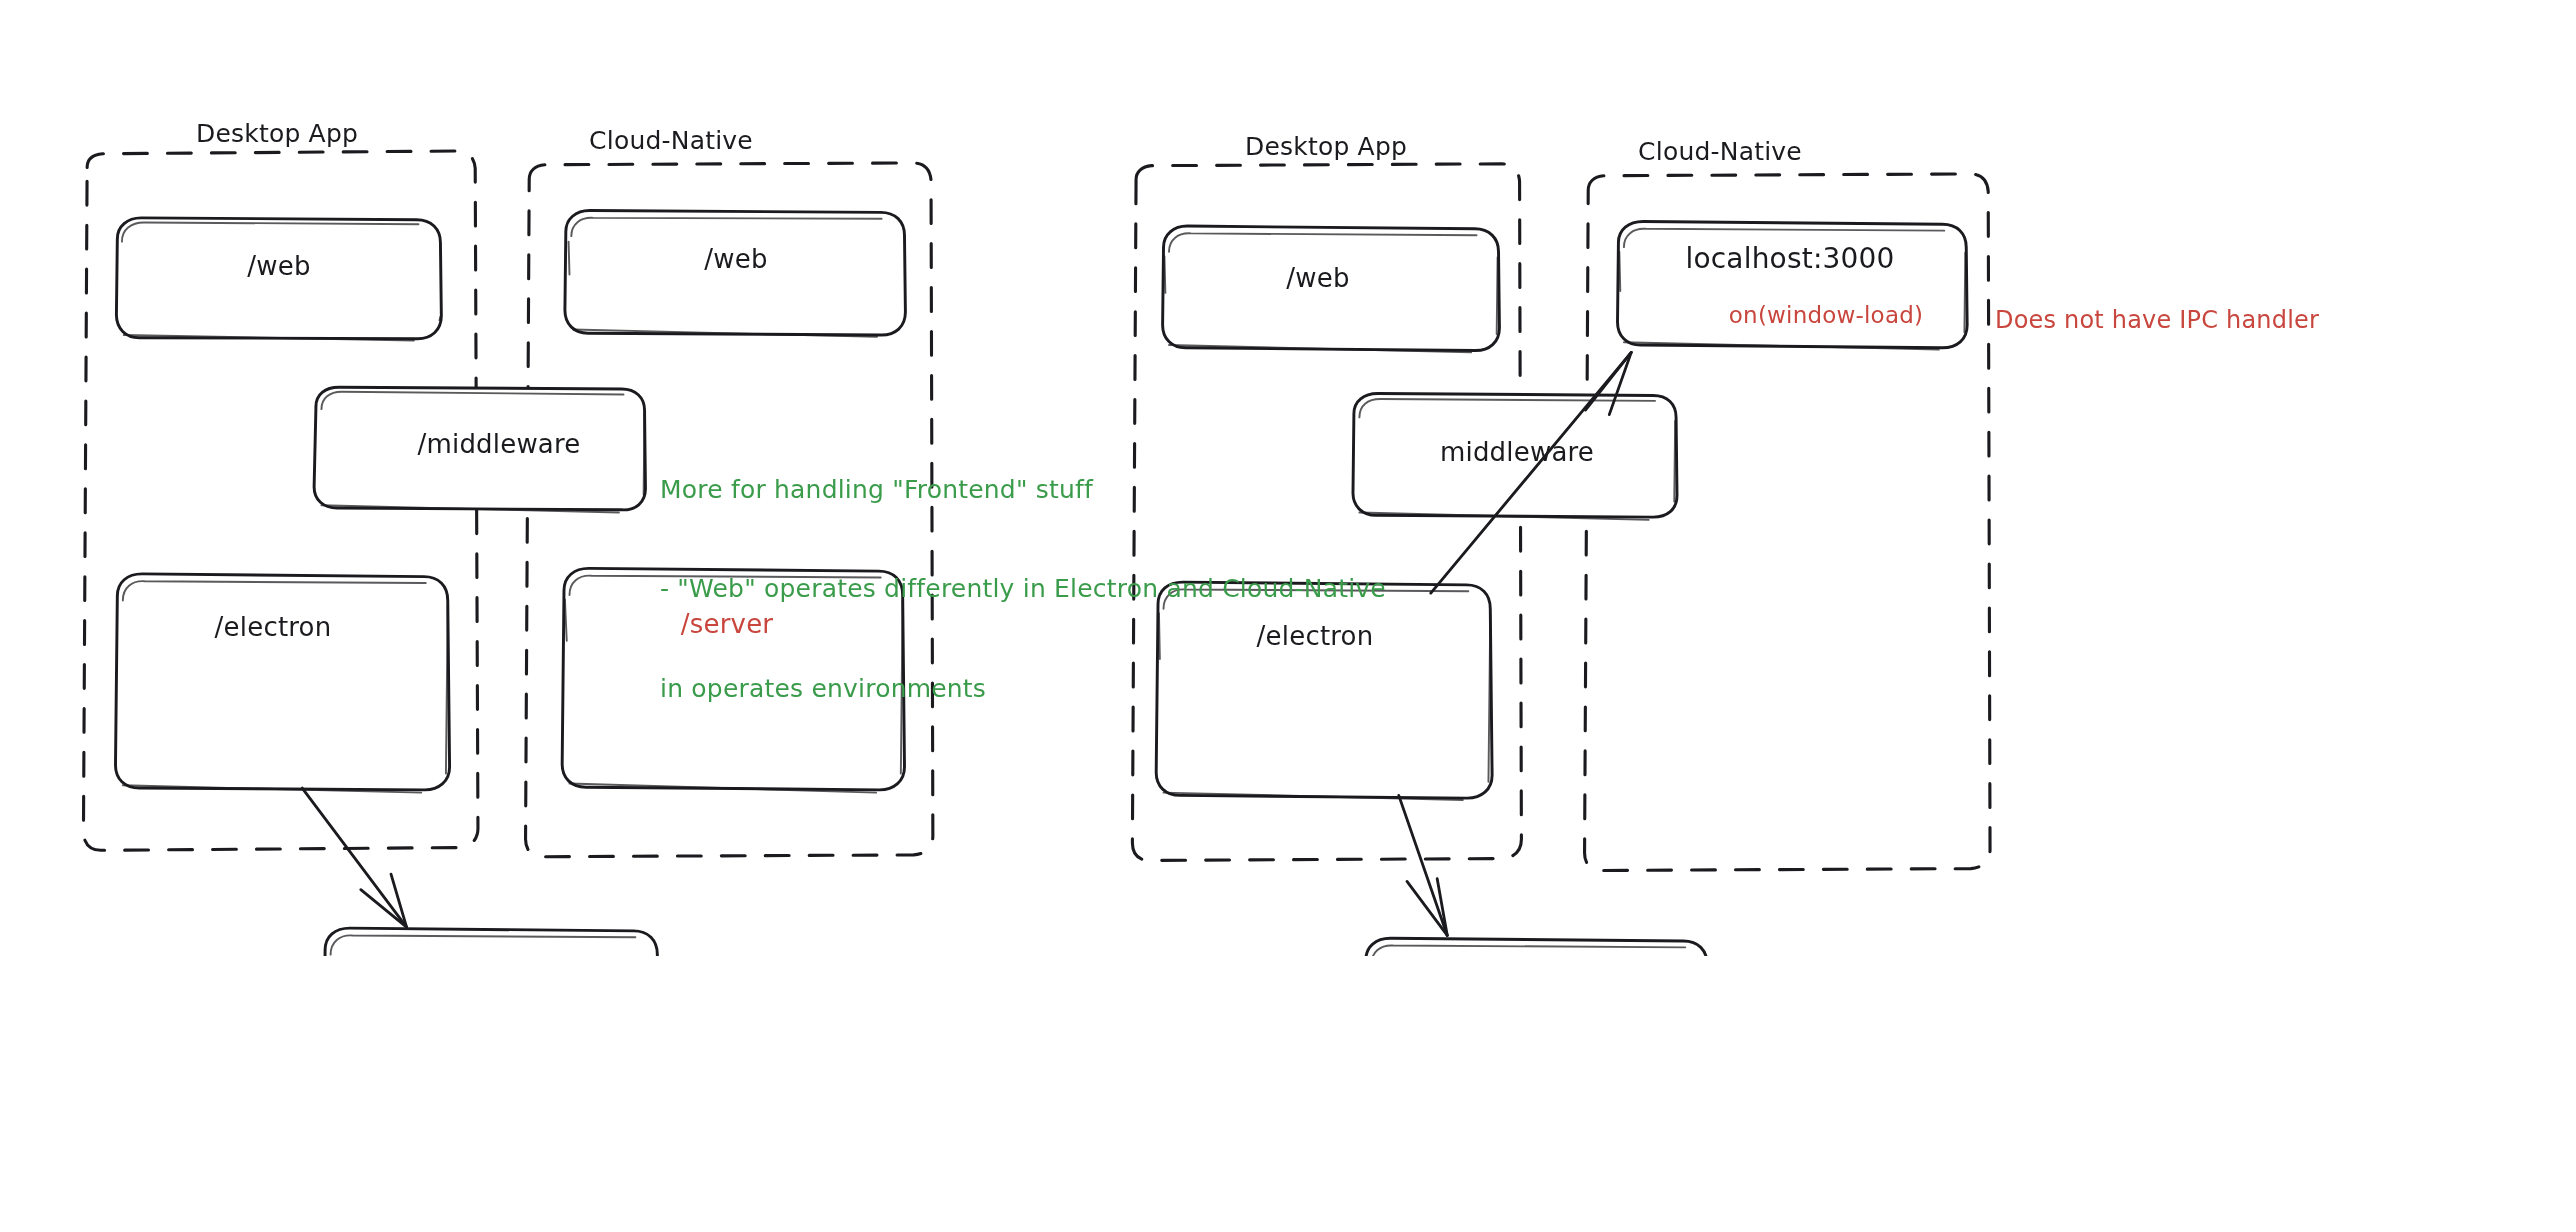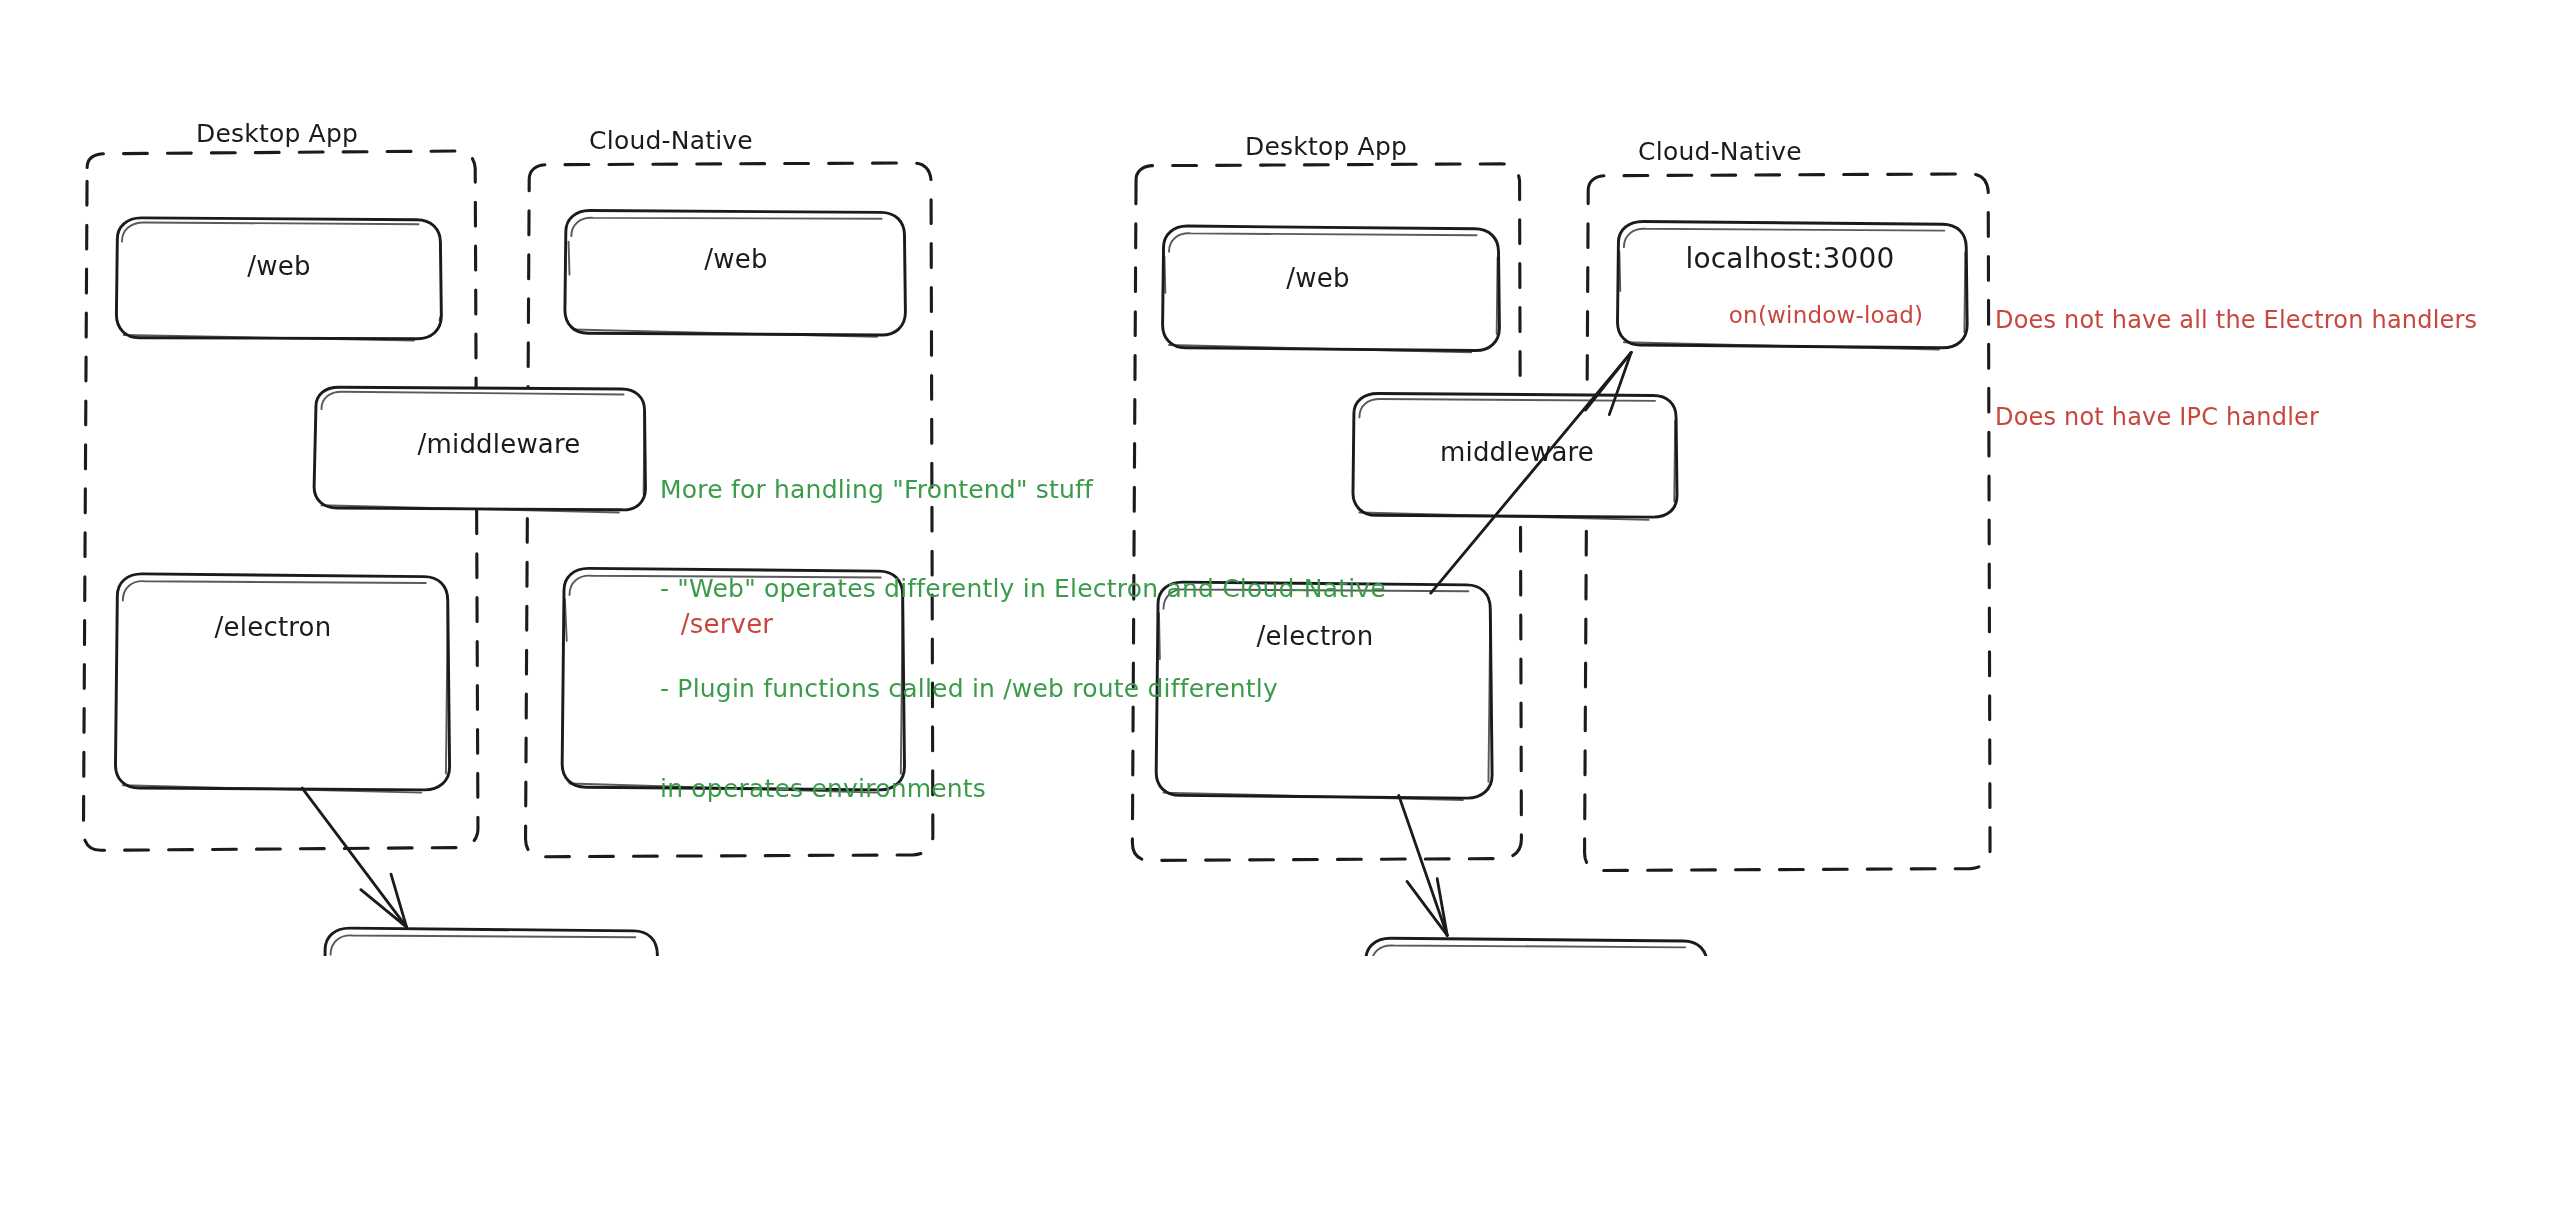--- a/index.html
+++ b/index.html
@@ -233,39 +233,37 @@
 
   <div class="lbl box-label" style="left:273px; top:610px;">/electron</div>
 
   <div class="lbl box-label" style="left:727px; top:607px; color:#c8463d;">/server</div>
 
   <div class="lbl box-label" style="left:493px; top:973px;">/plugins</div>
 
   <div class="lbl note-green" style="left:660px; top:406px;">
     <div>More for handling "Frontend" stuff</div>
     <div>- "Web" operates differently in Electron and Cloud-Native</div>
-    <div>- Plugin functions called in /web route differently</div>
     <div>in operates environments</div>
   </div>
 
   <div class="lbl group-title" style="left:1326px; top:130px;">Desktop App</div>
 
   <div class="lbl group-title" style="left:1720px; top:135px;">Cloud-Native</div>
 
   <div class="lbl box-label" style="left:1318px; top:261px;">/web</div>
 
   <div class="lbl box-label-lg" style="left:1790px; top:240px;text-align:right;">localhost:3000</div>
 
   <div class="lbl sub-red" style="left:1826px; top:300px;">on(window-load)</div>
 
   <div class="lbl box-label" style="left:1517px; top:435px;">middleware</div>
 
   <div class="lbl box-label" style="left:1315px; top:619px;">/electron</div>
 
   <div class="lbl box-label" style="left:1534px; top:983px;">Plugins</div>
 
   <div class="lbl note-red" style="left:1995px; top:240px;">
-    <div>Does not have all the Electron handlers</div>
     <div>Does not have IPC handler</div>
   </div>
 
 </div>
 
 
 </body></html>

